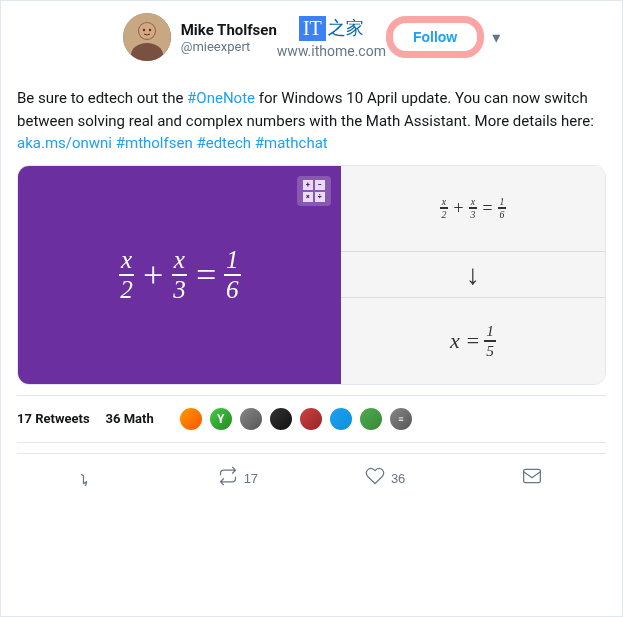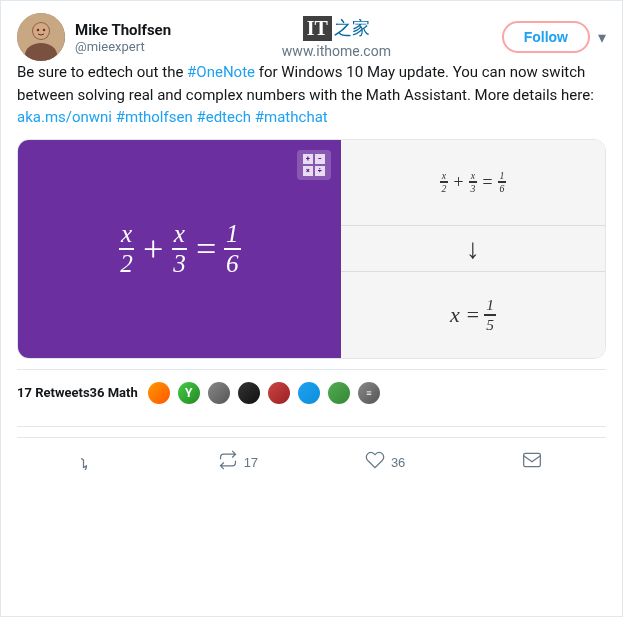--- a/index.html
+++ b/index.html
@@ -10,22 +10,22 @@
       min-height: 617px;
       border: 1px solid #e1e8ed;
     }
     .tweet-container {
       padding: 12px 16px;
       background: #fff;
     }
     .tweet-header {
       display: flex;
       align-items: center;
-      justify-content: space-between;
-      margin-bottom: 0;
+      justify-content: center;
+      margin-bottom: 26px;
     }
     .tweet-header-left {
       display: flex;
       align-items: center;
       gap: 10px;
     }
     .avatar {
       width: 48px;
       height: 48px;
       border-radius: 50%;
@@ -61,43 +61,43 @@
       flex-direction: column;
       align-items: center;
       gap: 2px;
     }
     .ithome-logo {
       display: flex;
       align-items: center;
       gap: 2px;
     }
     .ithome-it {
-      background: #404040;
+      background: #3b82f6;
       color: #fff;
-      font-weight: 700;
+      font-weight: 400;
       font-size: 20px;
       padding: 1px 4px;
       font-family: serif;
     }
     .ithome-chinese {
       font-size: 18px;
       color: #0369a1;
       font-weight: 400;
     }
     .ithome-url {
       font-size: 14px;
       color: #657786;
     }
     .tweet-header-right {
       display: flex;
       align-items: center;
       gap: 8px;
     }
     .follow-btn {
-      border: 2px solid #fca5a5;
+      border: 7px solid #fca5a5;
       color: #1da1f2;
       background: #fff;
       border-radius: 20px;
       padding: 6px 20px;
       font-size: 14px;
       font-weight: 700;
       cursor: pointer;
     }
     .chevron-down {
       color: #657786;
@@ -235,21 +235,22 @@
       margin-bottom: 10px;
     }
     .divider {
       border: none;
       border-top: 1px solid #e1e8ed;
       margin-bottom: 10px;
     }
     .stats-row {
       display: flex;
       align-items: center;
-      margin-bottom: 20px;
+      gap: 16px;
+      margin-bottom: 10px;
       text-align: center;
     }
     .stat-item {
       font-size: 13px;
       color: #14171a;
     }
     .stat-item span {
       font-weight: 700;
     }
     .avatars-row {
@@ -339,21 +340,21 @@
       </div>
       <span class="ithome-url">www.ithome.com</span>
     </div>
     <div class="tweet-header-right">
       <button class="follow-btn">Follow</button>
       <span class="chevron-down">▾</span>
     </div>
   </div>
 
   <div class="tweet-text">
-    <span>Be sure to edtech out the </span><a href="#">#OneNote</a><span> for Windows 10 May update.  You can now switch between solving real and complex numbers with the Math Assistant. More details here: </span><a href="#">aka.ms/onwni</a><span> </span><a href="#">#mtholfsen</a><span> </span><a href="#">#edtech</a><span> </span><a href="#">#mathchat</a>
+    <span>Be sure to edtech out the </span><a href="#">#OneNote</a><span> for Windows 10 April update.  You can now switch between solving real and complex numbers with the Math Assistant. More details here: </span><a href="#">aka.ms/onwni</a><span> </span><a href="#">#mtholfsen</a><span> </span><a href="#">#edtech</a><span> </span><a href="#">#mathchat</a>
   </div>
 
   <div class="tweet-image">
 
     <div class="image-left">
       <div class="image-left-icon">
         <div class="icon-cell">+</div>
         <div class="icon-cell">−</div>
         <div class="icon-cell">×</div>
         <div class="icon-cell">÷</div>

